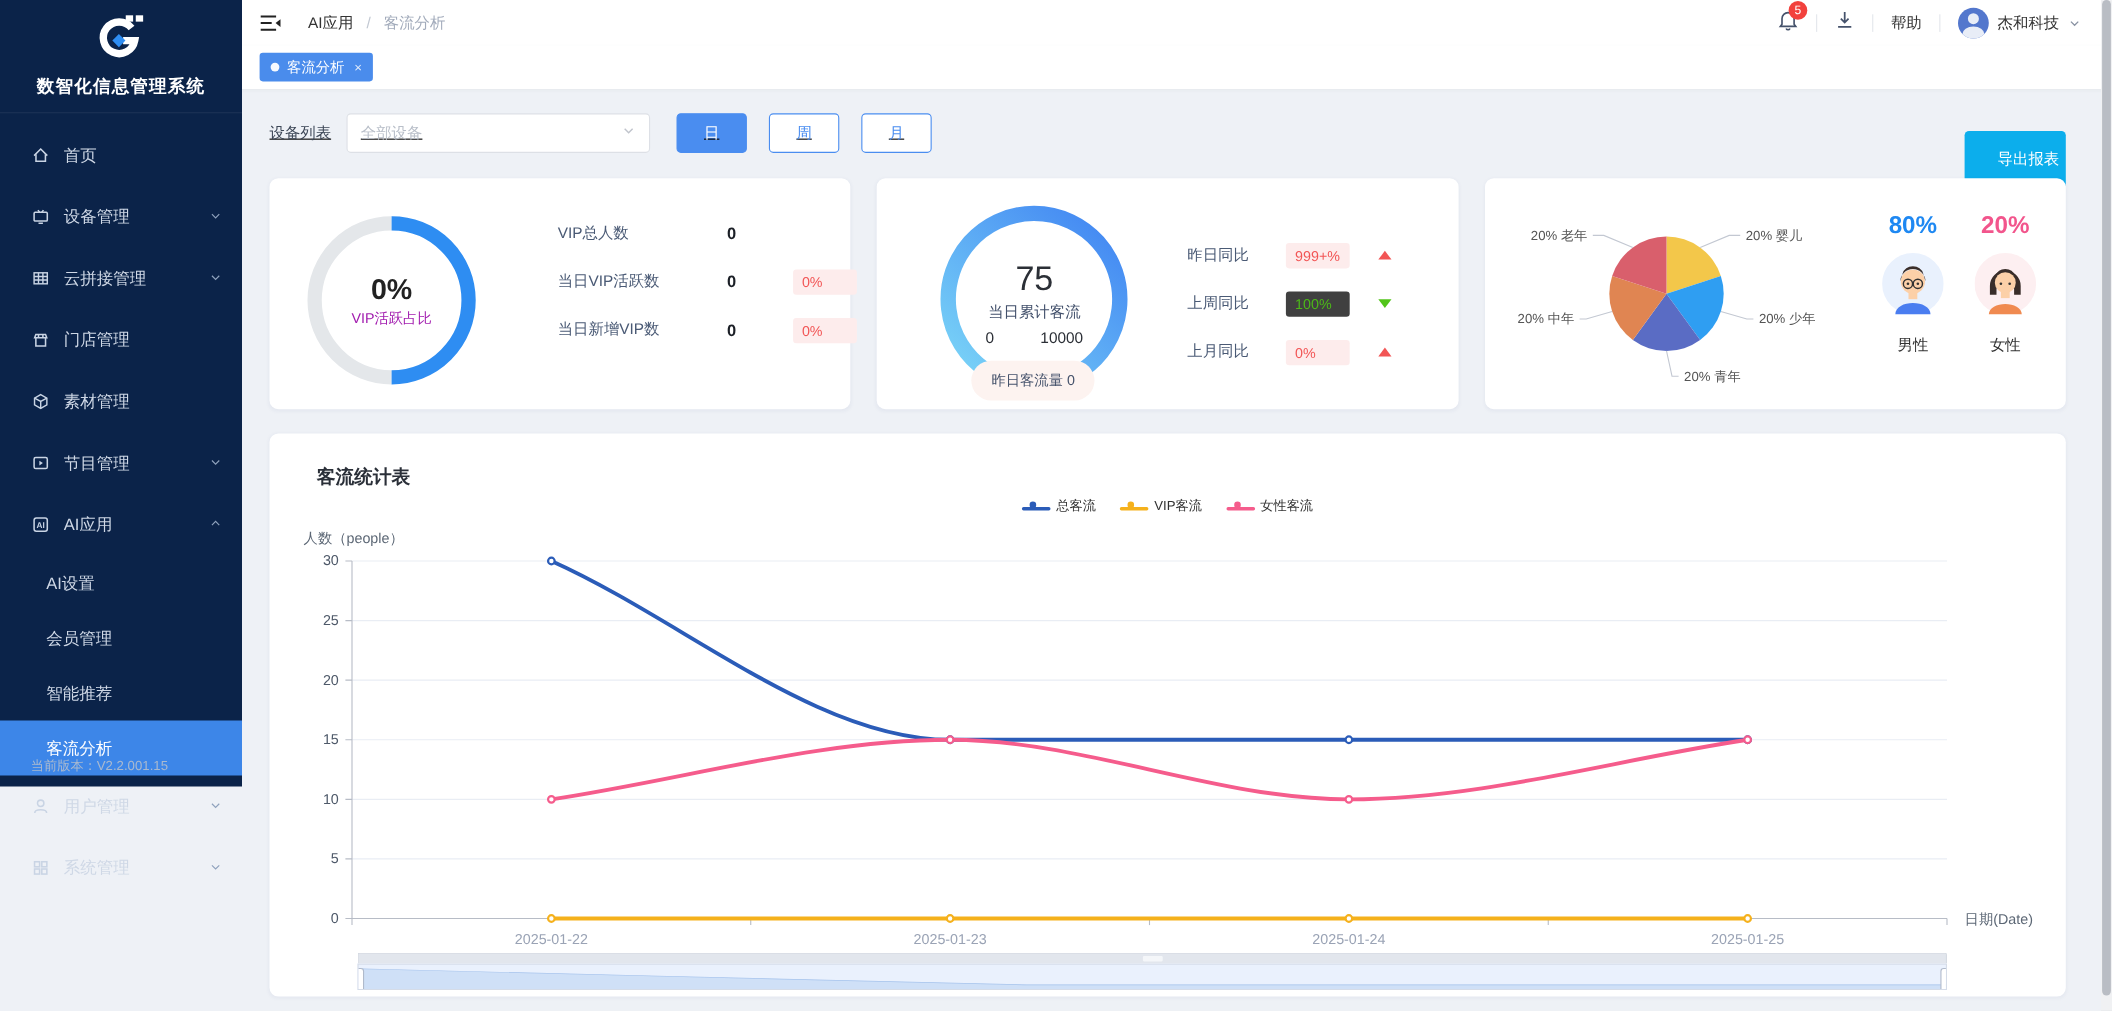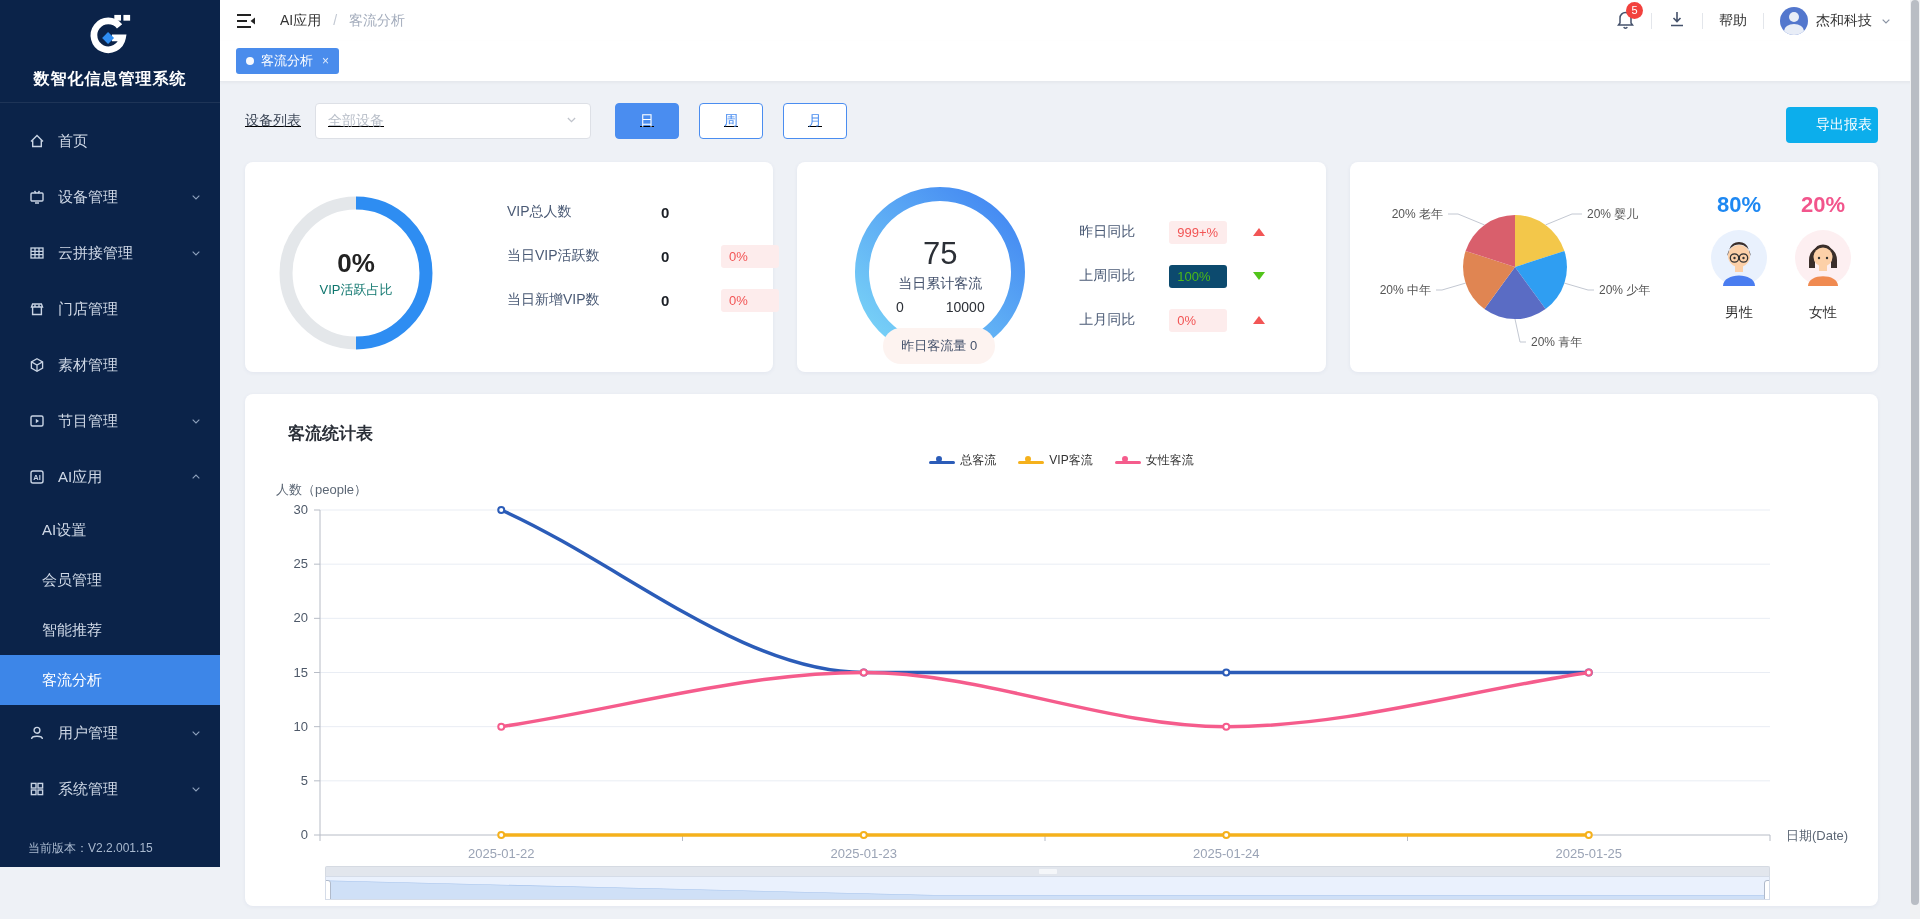--- a/index.html
+++ b/index.html
@@ -1,20 +1,20 @@
 <!DOCTYPE html>
 <html><head>
 <meta charset="utf-8">
 <style>
   * { margin:0; padding:0; box-sizing:border-box; }
   html,body { width:1920px; height:919px; overflow:hidden;
     font-family:"Liberation Sans","DejaVu Sans",sans-serif; background:#eef1f6; }
 
   
-  .sidebar { position:fixed; left:0; top:0; width:220px; height:867px;
+  .sidebar { position:fixed; left:0; top:0; width:220px; height:715px;
     background:#0b2349; color:#cfd8e6; z-index:10; }
   .logo-area { height:103px; border-bottom:1px solid rgba(255,255,255,.08);
     display:flex; flex-direction:column; align-items:center; justify-content:center; gap:6px; }
   .app-title { color:#fff; font-size:16px; font-weight:bold; letter-spacing:1px; }
   .menu { padding-top:10px; }
   .m-item { height:56px; display:flex; align-items:center; padding:0 18px 0 28px;
     gap:12px; font-size:15px; cursor:pointer; position:relative; }
   .m-item .chev { margin-left:auto; }
   .s-item { height:50px; display:flex; align-items:center; padding-left:42px;
     font-size:15px; cursor:pointer; }
@@ -58,39 +58,39 @@
   .f-label { font-size:14px; color:#3c4656; margin-right:14px; }
   .select { width:276px; height:36px; background:#fff; border:1px solid #dde0e6; border-radius:4px;
     display:flex; align-items:center; padding:0 12px; cursor:pointer; }
   .select .ph { font-size:14px; color:#b9bfc9; }
   .select .chev { margin-left:auto; }
   .period { display:flex; gap:20px; margin-left:24px; }
   .pbtn { width:64px; height:36px; border-radius:4px; font-size:14px; display:flex;
     align-items:center; justify-content:center; cursor:pointer;
     background:#fff; border:1px solid #4a8df0; color:#4a8df0; }
   .pbtn.active { background:#4a8df0; color:#fff; }
-  .export-btn { position:absolute; right:0; top:4px; width:92px; height:36px; background:#0caeec;
+  .export-btn { position:absolute; right:0; top:16px; width:92px; height:52px; background:#0caeec;
     color:#fff; font-size:14px; border:none; border-radius:4px; display:flex; align-items:center;
     justify-content:center; cursor:pointer;padding-left:24px; }
 
   
   .cards-row { display:flex; gap:24px; margin-bottom:22px; }
   .card { flex:1; height:210px; background:#fff; border-radius:8px; position:relative;
     box-shadow:0 1px 4px rgba(31,57,112,.06); }
   .donut-center { position:absolute; left:26px; top:26px; width:170px; height:170px;
     display:flex; flex-direction:column; align-items:center; justify-content:center; pointer-events:none; }
   .donut-center .pct { font-size:26px; font-weight:bold; color:#222; }
-  .donut-center .cap { font-size:13px; color:#0f766e; margin-top:2px; }
+  .donut-center .cap { font-size:13px; color:#a21caf; margin-top:2px; }
   .vip-rows { position:absolute; left:262px; top:38px; }
   .stat-row { display:flex; align-items:center; height:24px; margin-bottom:20px;gap:14px; }
   .stat-row .lab { width:140px; font-size:14px; color:#4a5a75; }
   .stat-row .val { width:46px; font-size:15px; font-weight:bold; color:#1b1f26; }
   .chip { min-width:58px; text-align:left; font-size:13px; padding:4px 8px; border-radius:3px; }
   .chip.red { background:#fdecec; color:#f25555; }
-  .chip.green { background:#0c4a6e; color:#4cb818; }
+  .chip.green { background:#404040; color:#4cb818; }
   .tri { width:0; height:0; margin-left:12px; }
   .tri.up { border-left:6px solid transparent; border-right:6px solid transparent; border-bottom:8px solid #f25555; }
   .tri.down { border-left:6px solid transparent; border-right:6px solid transparent; border-top:8px solid #52c41a; }
   .hidden { visibility:hidden; }
 
   .gauge-wrap { position:absolute; left:48px; top:18px; width:190px; height:190px; }
   .gauge-text { position:absolute; left:0; top:56px; width:190px; text-align:center; pointer-events:none; }
   .gauge-text .big { font-size:31px; color:#2b2f36; }
   .gauge-text .cap { font-size:14px; color:#42506b; margin-top:3px; }
   .gauge-text .minmax { display:flex; justify-content:center; gap:42px; font-size:14px; color:#2b2f36; margin-top:6px; }

